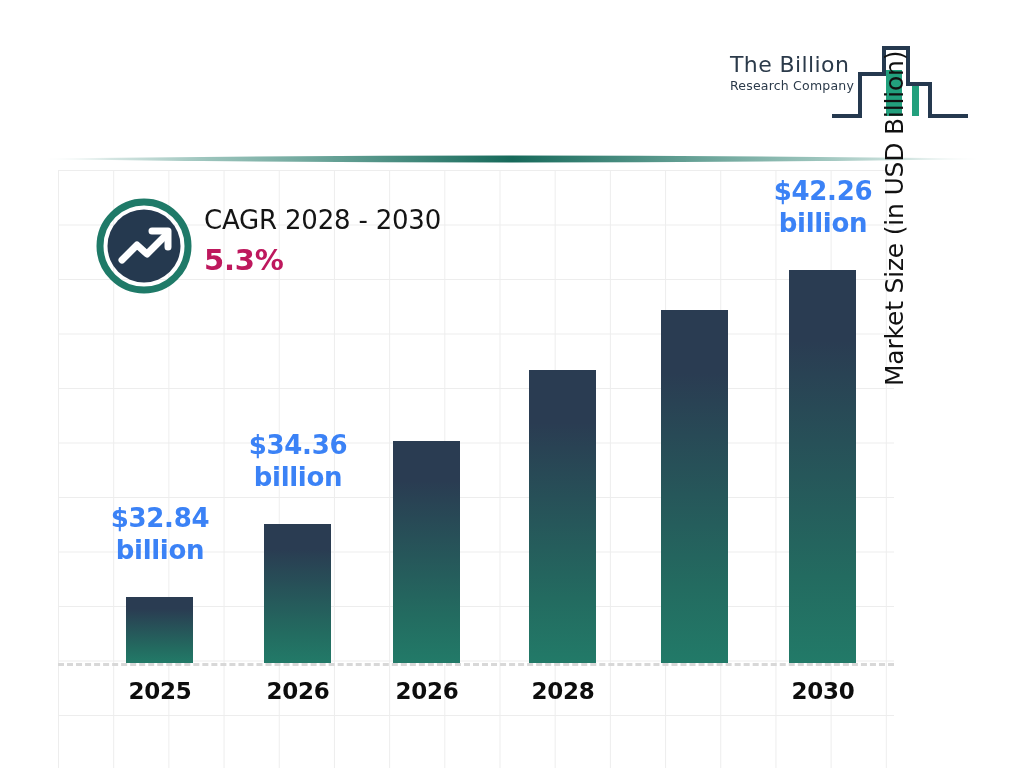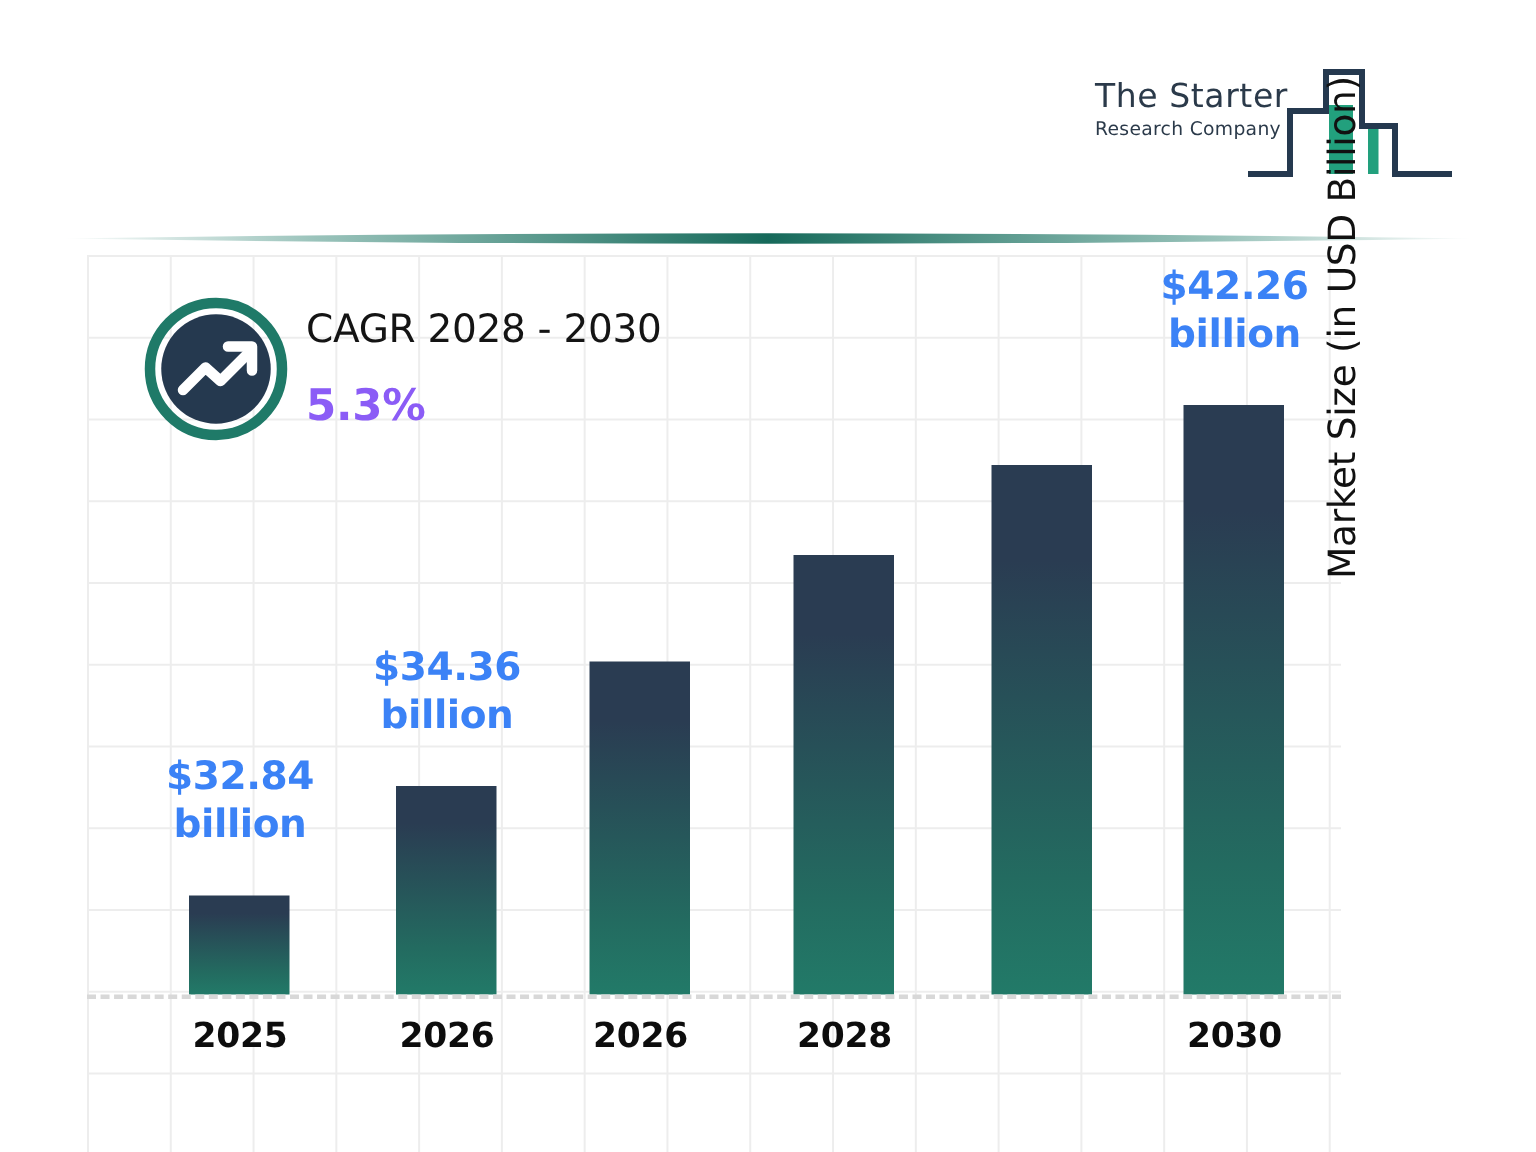--- a/index.html
+++ b/index.html
@@ -166,35 +166,35 @@
   }
   #cagr-title {
     font-size: 26px;
     color: #141414;
     line-height: 34px;
     letter-spacing: -0.2px;
   }
   #cagr-value {
     font-size: 29px;
     font-weight: bold;
-    color: #8b5cf6;
+    color: #be185d;
     line-height: 38px;
-    margin-top: 14px;
+    margin-top: 4px;
     letter-spacing: -0.2px;
   }
 </style>
 </head>
 <body>
 
 <div id="header">
 
 
   <div id="logo">
     <div id="logo-text">
-      <div id="logo-line1">The Starter</div>
+      <div id="logo-line1">The Billion</div>
       <div id="logo-line2">Research Company</div>
     </div>
     <svg id="logo-mark" width="140" height="90" viewBox="0 0 140 90">
 
       <path d="M2 78 L30 78 L30 36 L54 36 L54 10 L78 10 L78 46 L100 46 L100 78 L138 78" fill="none" stroke="#25394f" stroke-width="4" stroke-linejoin="miter"></path>
 
       <rect x="56" y="32" width="16" height="46" fill="#22a07d"></rect>
       <rect x="82" y="48" width="7" height="30" fill="#22a07d"></rect>
     </svg>
   </div>

